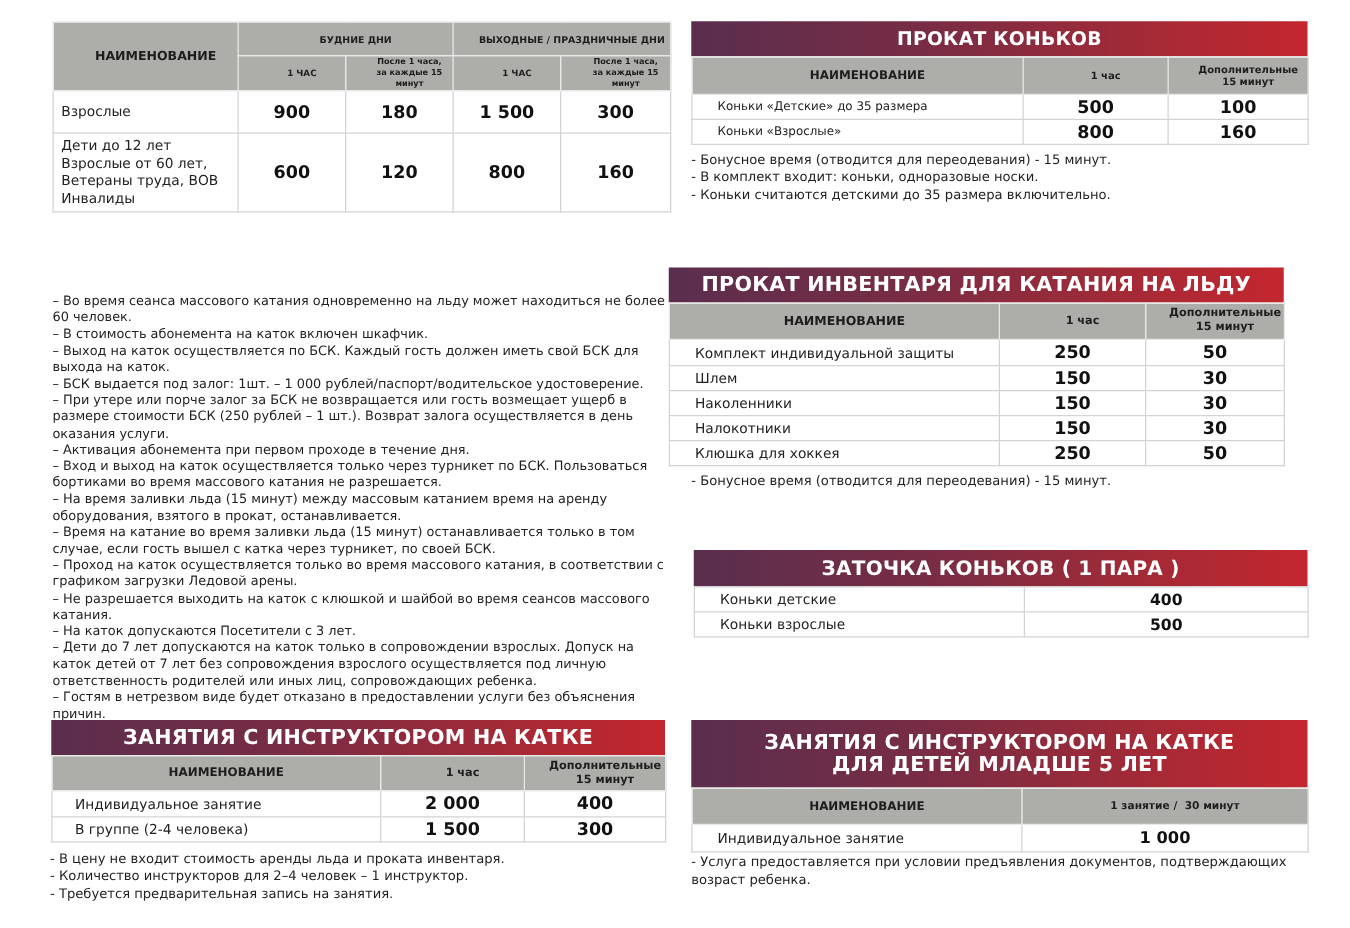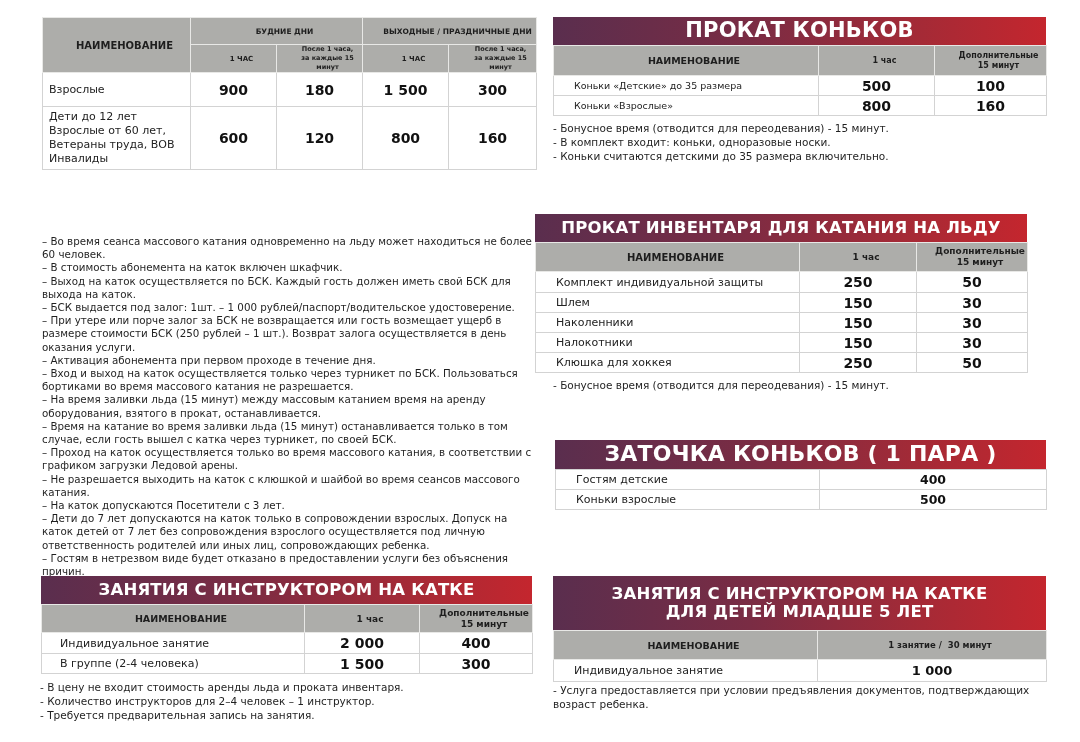--- a/index.html
+++ b/index.html
@@ -99,21 +99,21 @@
   <p>– Время на катание во время заливки льда (15 минут) останавливается только в том случае, если гость вышел с катка через турникет, по своей БСК.</p>
   <p>– Проход на каток осуществляется только во время массового катания, в соответствии с графиком загрузки Ледовой арены.</p>
   <p>– Не разрешается выходить на каток с клюшкой и шайбой во время сеансов массового катания.</p>
   <p>– На каток допускаются Посетители с 3 лет.</p>
   <p>– Дети до 7 лет допускаются на каток только в сопровождении взрослых. Допуск на каток детей от 7 лет без сопровождения взрослого осуществляется под личную ответственность родителей или иных лиц, сопровождающих ребенка.</p>
   <p>– Гостям в нетрезвом виде будет отказано в предоставлении услуги без объяснения причин.</p>
   <p>– Выходить на каток без коньков не разрешается.</p>
 </div>
 
 <div class="block" style="left:553px; top:17px; width:493px;">
-  <div class="banner" style="height:28px; font-size:21px;">ПРОКАТ КОНЬКОВ</div>
+  <div class="banner" style="height:28px; font-size:15px;">ПРОКАТ КОНЬКОВ</div>
   <table class="outer">
     <colgroup>
         <col style="width:265px">
         <col style="width:116px">
         <col style="width:112px">
       </colgroup>
     <tbody>
         <tr style="height:30px;">
       <th style="font-size:9.5px;">НАИМЕНОВАНИЕ</th>
       <th style="font-size:8px;">1 час</th>
@@ -184,29 +184,29 @@
       <td class="val">50</td>
     </tr>
   </tbody>
     </table>
 </div>
 <div class="notes" style="left:553px; top:379px; width:490px; font-size:10.5px;">
   <p>- Бонусное время (отводится для переодевания) - 15 минут.</p>
 </div>
 
 <div class="block" style="left:555px; top:440px; width:491px;">
-  <div class="banner" style="height:29px; font-size:22px;">ЗАТОЧКА КОНЬКОВ ( 1 ПАРА )</div>
+  <div class="banner" style="height:29px; font-size:16px;">ЗАТОЧКА КОНЬКОВ ( 1 ПАРА )</div>
   <table class="outer">
     <colgroup>
         <col style="width:264px">
         <col style="width:227px">
       </colgroup>
     <tbody>
         <tr style="height:20px;">
-      <td class="name" style="padding-left:20px;">Гостям детские</td>
+      <td class="name" style="padding-left:20px;">Коньки детские</td>
       <td class="val" style="font-size:12.5px;">400</td>
     </tr>
     <tr style="height:20px;">
       <td class="name" style="padding-left:20px;">Коньки взрослые</td>
       <td class="val" style="font-size:12.5px;">500</td>
     </tr>
   </tbody>
     </table>
 </div>
 

